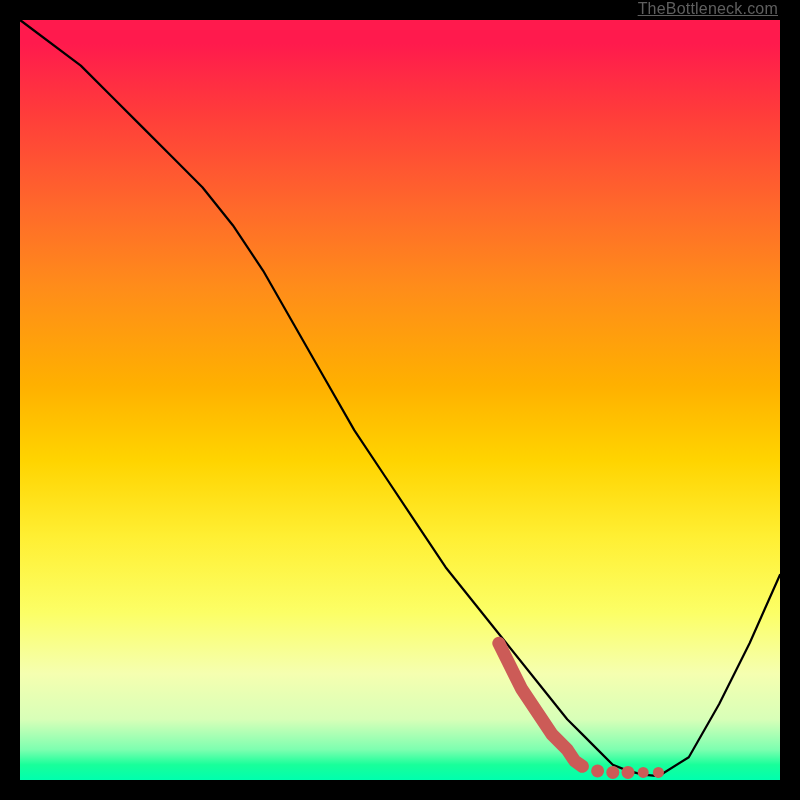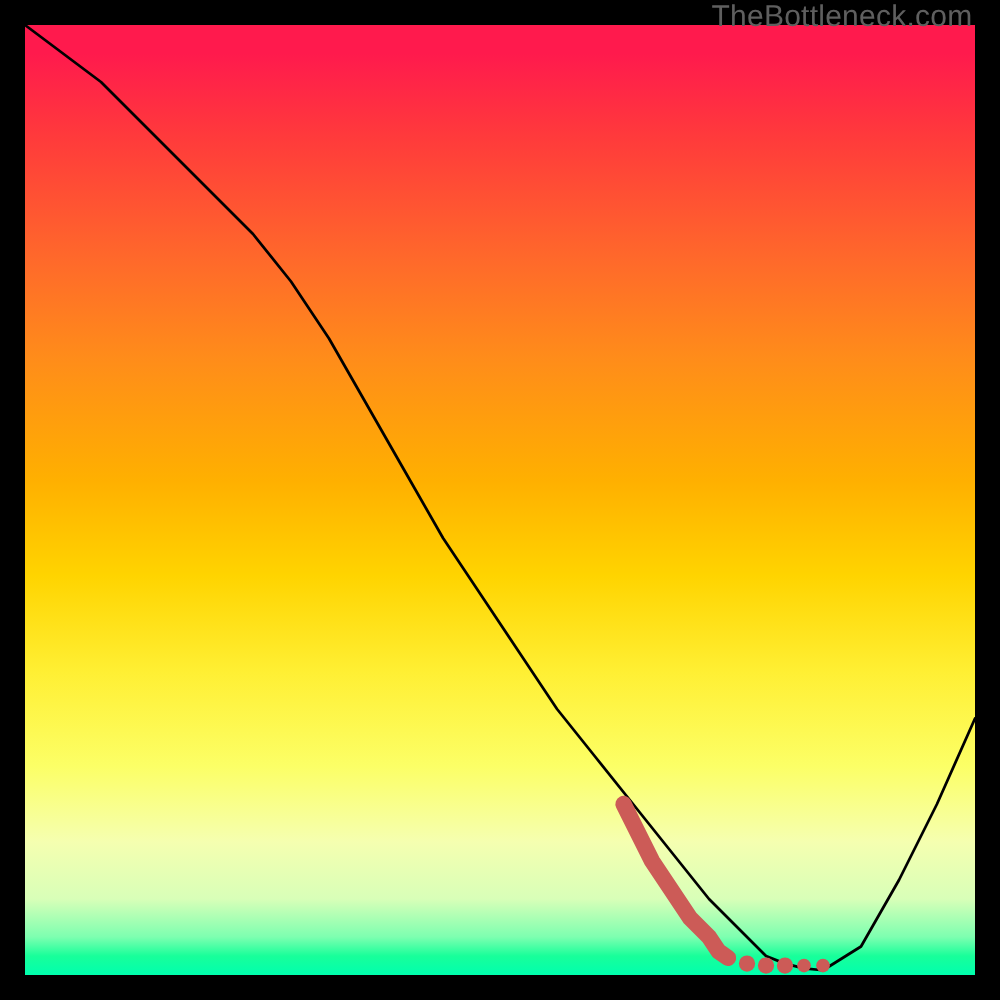--- a/index.html
+++ b/index.html
@@ -38,24 +38,25 @@
       #7dffb0 96%,
       #18ff9a 98%,
       #00ffae 100%
     );
   }
   .watermark {
     position: absolute;
     top: 0px;
     right: 22px;
     color: #5f5f5f;
-    font-size: 24px;
+    font-size: 16px;
     font-weight: 500;
     letter-spacing: 0.2px;
     user-select: none;
+    text-decoration: underline;
   }
   svg.curve {
     position: absolute;
     left: 0;
     top: 0;
     width: 760px;
     height: 760px;
     overflow: visible;
   }
 </style>

